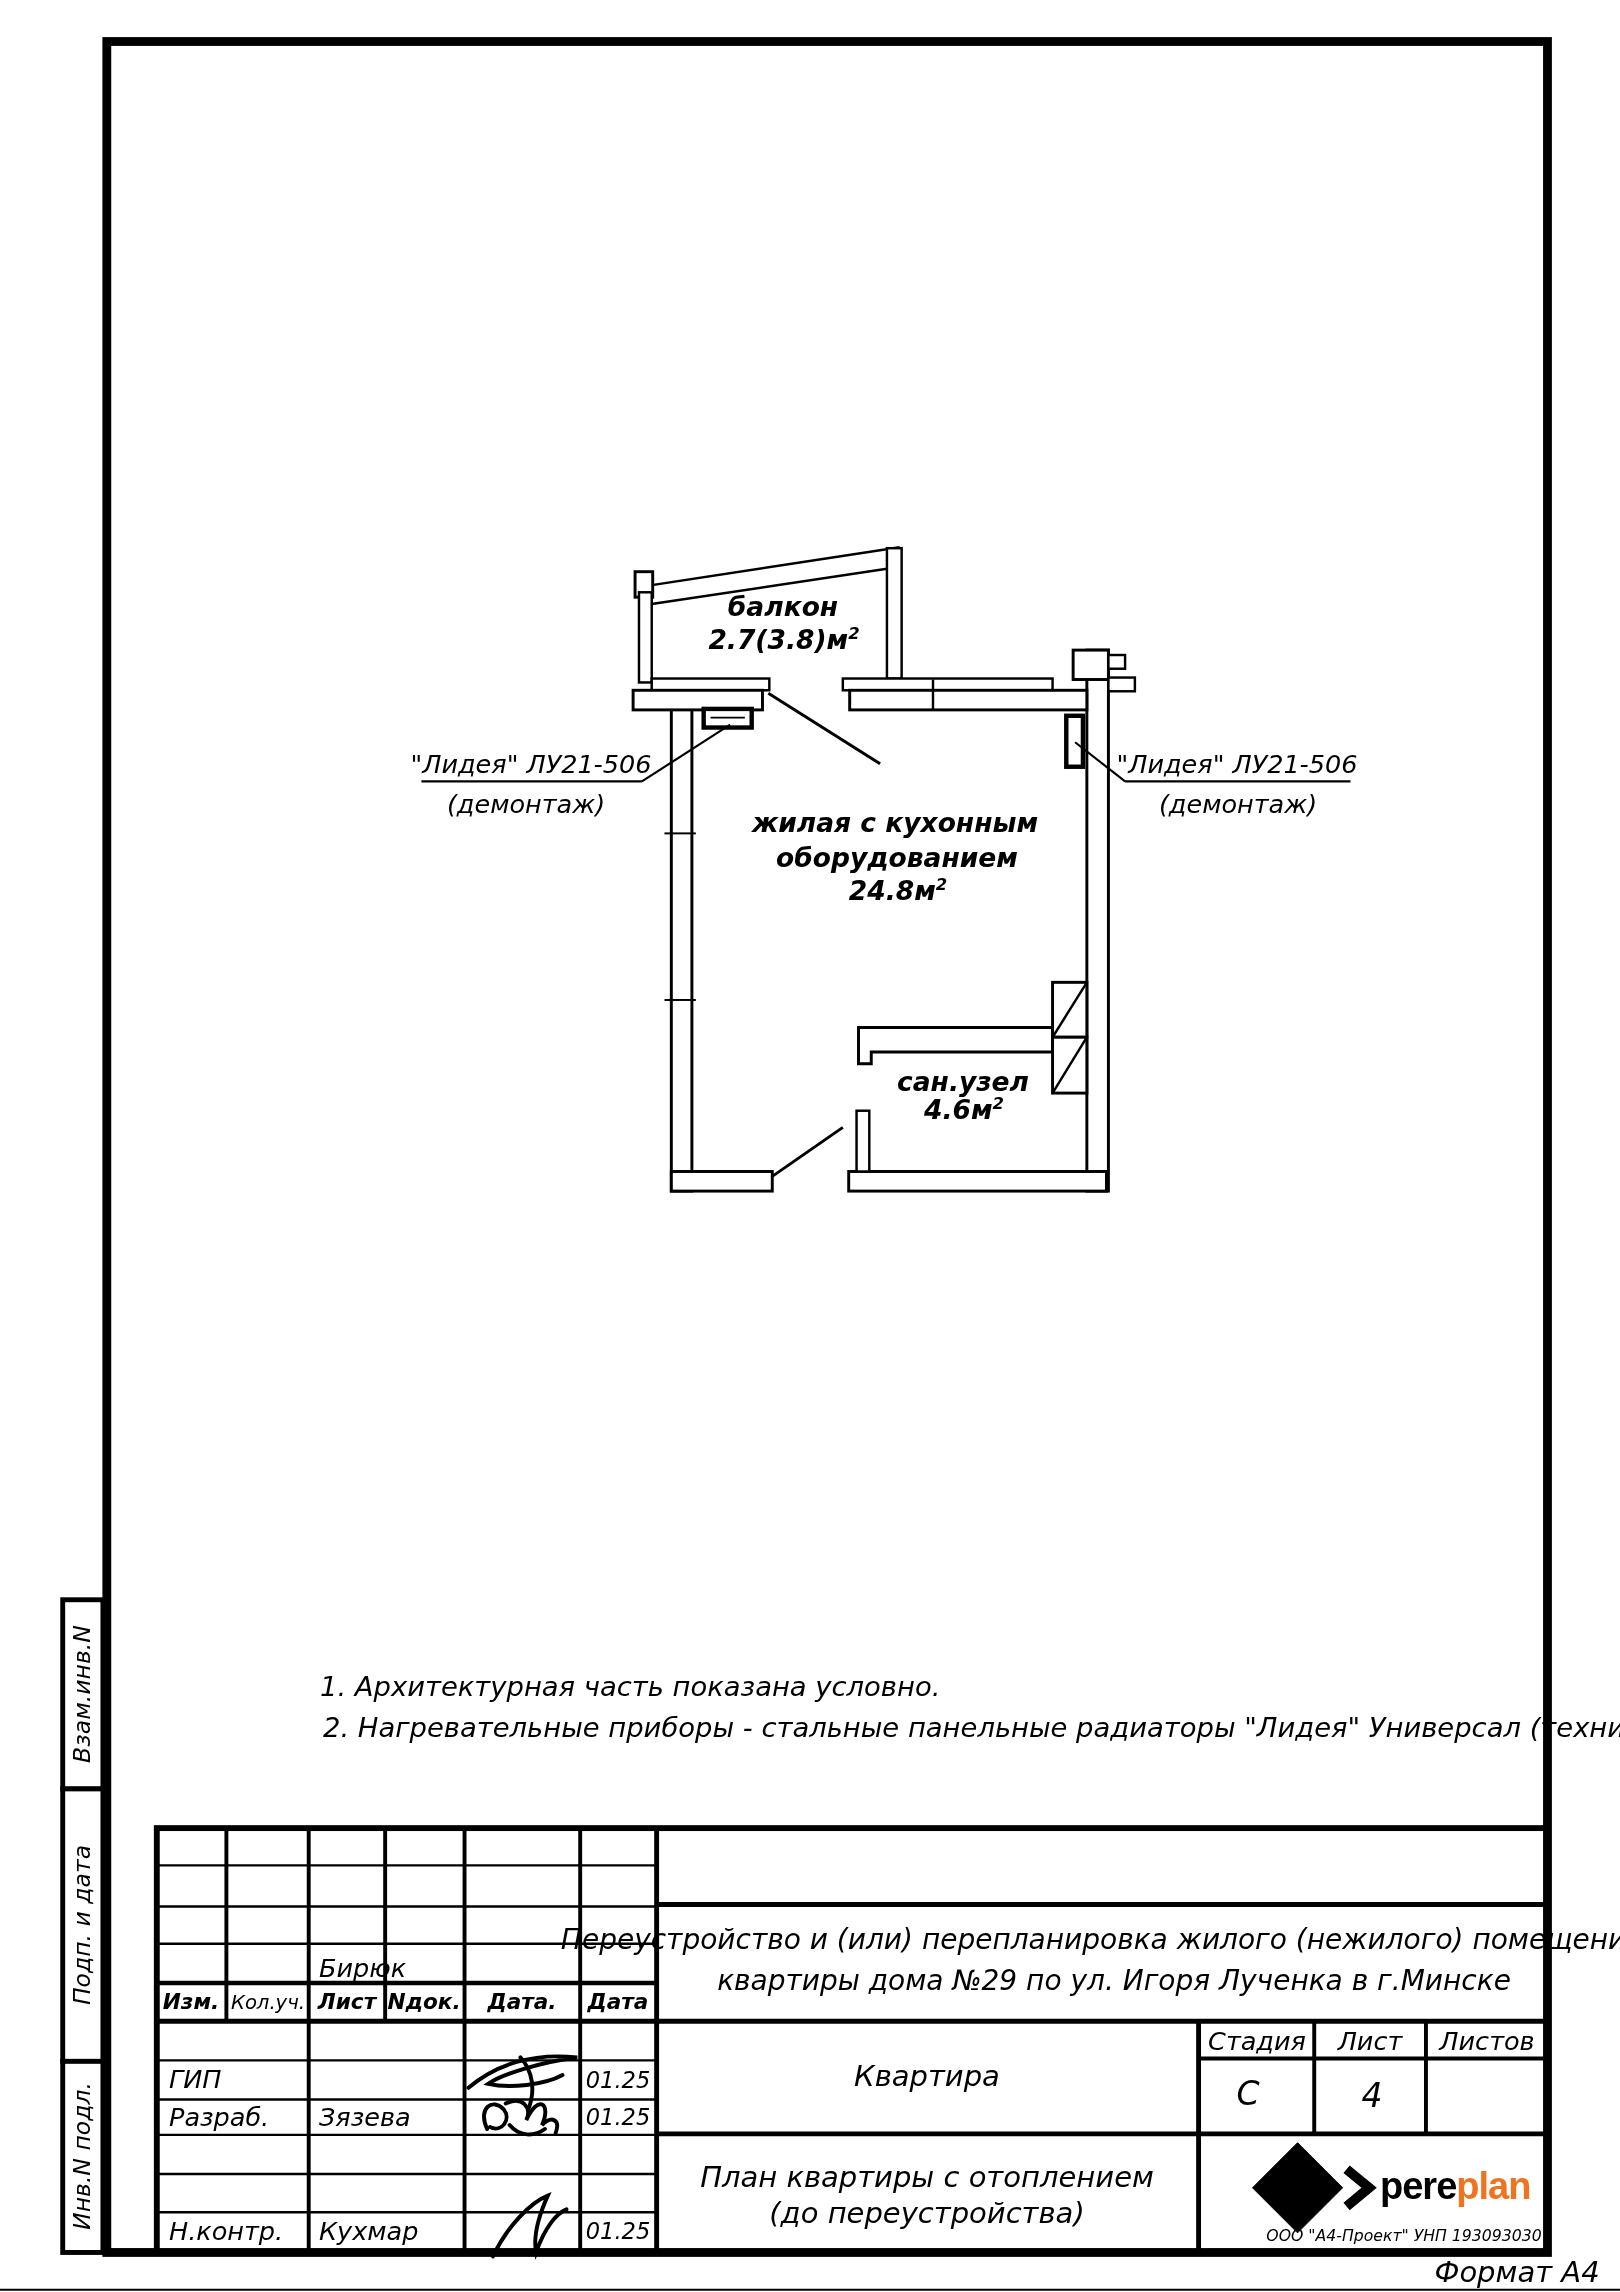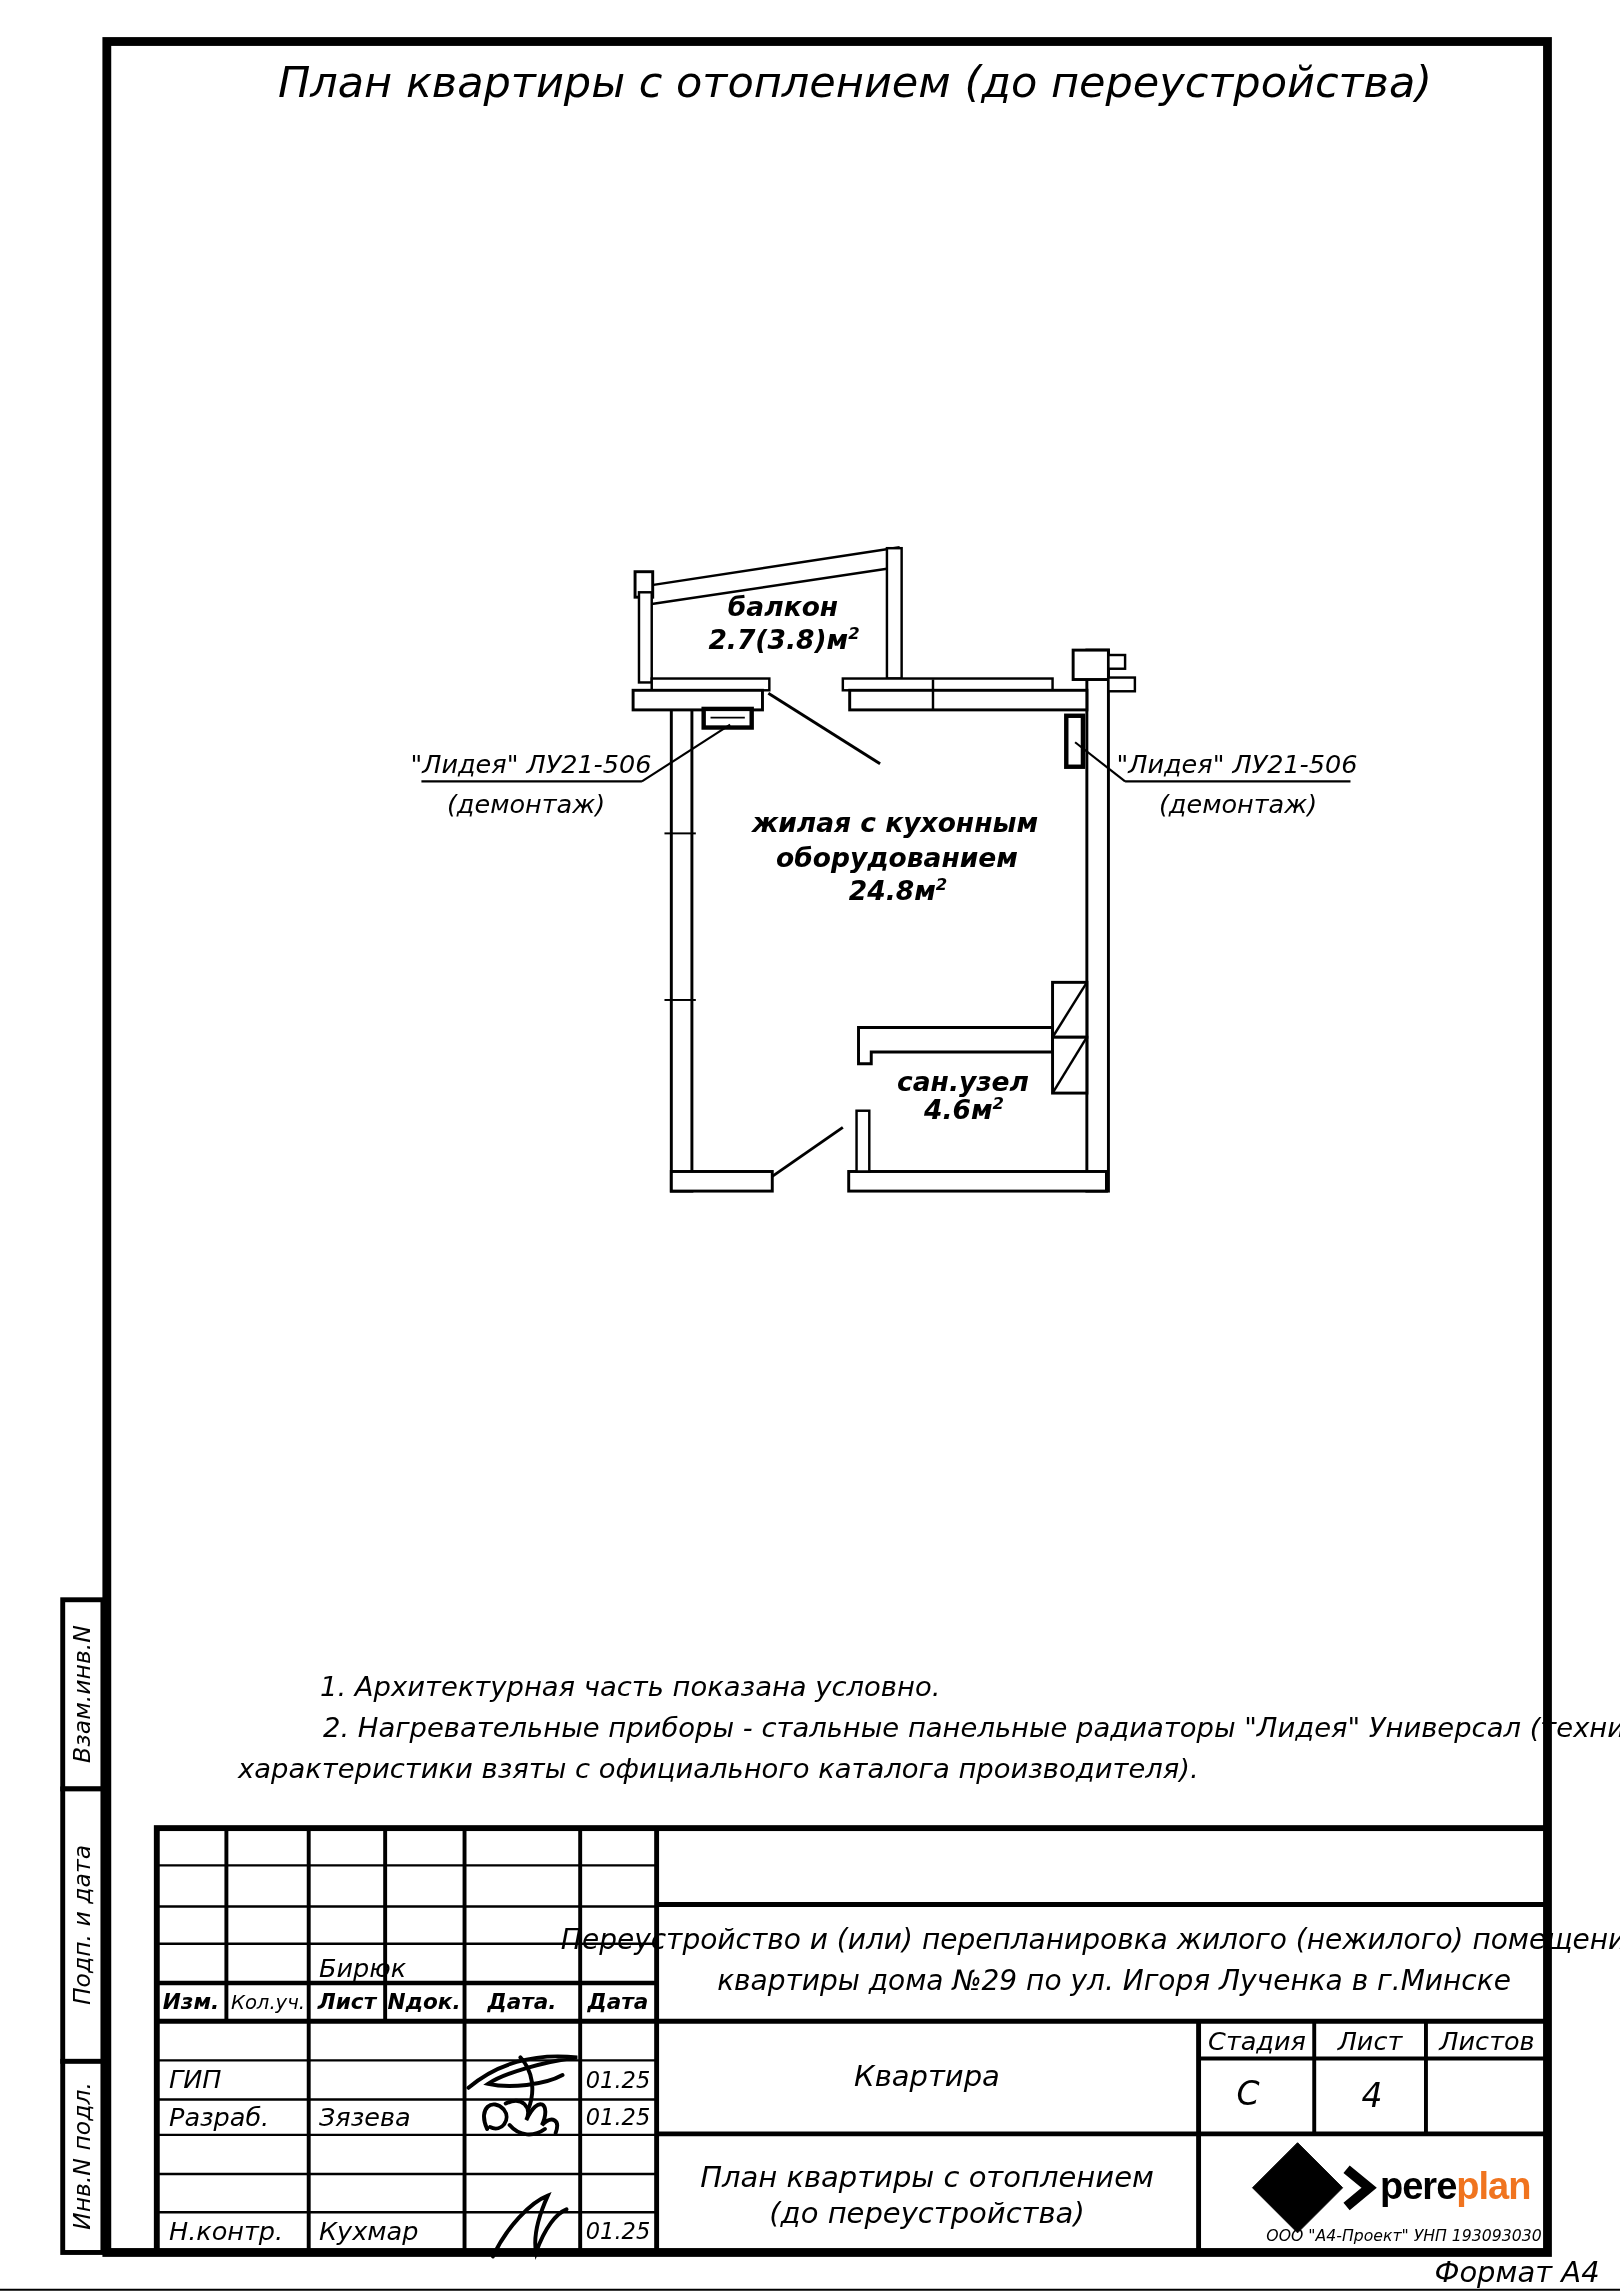--- a/index.html
+++ b/index.html
@@ -140,40 +140,38 @@
         <line x1="1316" y1="2236" x2="1352" y2="2236"></line>
         <line x1="1338" y1="2214" x2="1316" y2="2236"></line>
         <line x1="1290" y1="2232" x2="1306" y2="2232"></line>
       </g>
       <path d="M1374,2213 L1397,2232 L1374,2251" fill="none" stroke-width="10" stroke="#F0741F"></path>
     </g>
 
     <line x1="0" y1="2336" x2="1653" y2="2336" stroke-width="2"></line>
   </svg>
 
-  <div class="lbl c f-title" style="left:855px;top:59px;">План квартиры с отоплением (до переустройства)</div>
 
   <div class="lbl c f-room" style="left:783px;top:592px;">балкон</div>
   <div class="lbl c f-room" style="left:784px;top:625px;"><span>2.7(3.8)м</span><sup>2</sup></div>
 
   <div class="lbl c f-room" style="left:895px;top:808px;">жилая с кухонным</div>
   <div class="lbl c f-room" style="left:897px;top:843px;">оборудованием</div>
   <div class="lbl c f-room" style="left:898px;top:876px;"><span>24.8м</span><sup>2</sup></div>
 
   <div class="lbl c f-room" style="left:963px;top:1067px;">сан.узел</div>
   <div class="lbl c f-room" style="left:964px;top:1095px;"><span>4.6м</span><sup>2</sup></div>
 
   <div class="lbl c f-rad" style="left:531px;top:750px;">"Лидея" ЛУ21-506</div>
   <div class="lbl c f-rad" style="left:526px;top:790px;">(демонтаж)</div>
   <div class="lbl c f-rad" style="left:1237px;top:750px;">"Лидея" ЛУ21-506</div>
   <div class="lbl c f-rad" style="left:1238px;top:790px;">(демонтаж)</div>
 
   <div class="lbl f-note" style="left:320px;top:1672px;">1. Архитектурная часть показана условно.</div>
   <div class="lbl f-note" style="left:323px;top:1713px;">2. Нагревательные приборы - стальные панельные радиаторы "Лидея" Универсал (технические</div>
-  <div class="lbl f-note" style="left:238px;top:1754px;">характеристики взяты с официального каталога производителя).</div>
 
   <div class="lbl c f-h" style="left:191px;top:1990px;">Изм.</div>
   <div class="lbl c f-h2" style="left:268px;top:1992px;">Кол.уч.</div>
   <div class="lbl c f-h" style="left:347px;top:1990px;">Лист</div>
   <div class="lbl c f-h" style="left:424px;top:1990px;">Nдок.</div>
   <div class="lbl c f-h" style="left:522px;top:1990px;">Дата.</div>
   <div class="lbl c f-h" style="left:618px;top:1990px;">Дата</div>
 
   <div class="lbl f-row" style="left:169px;top:2065px;">ГИП</div>
   <div class="lbl f-row" style="left:319px;top:1954px;">Бирюк</div>

